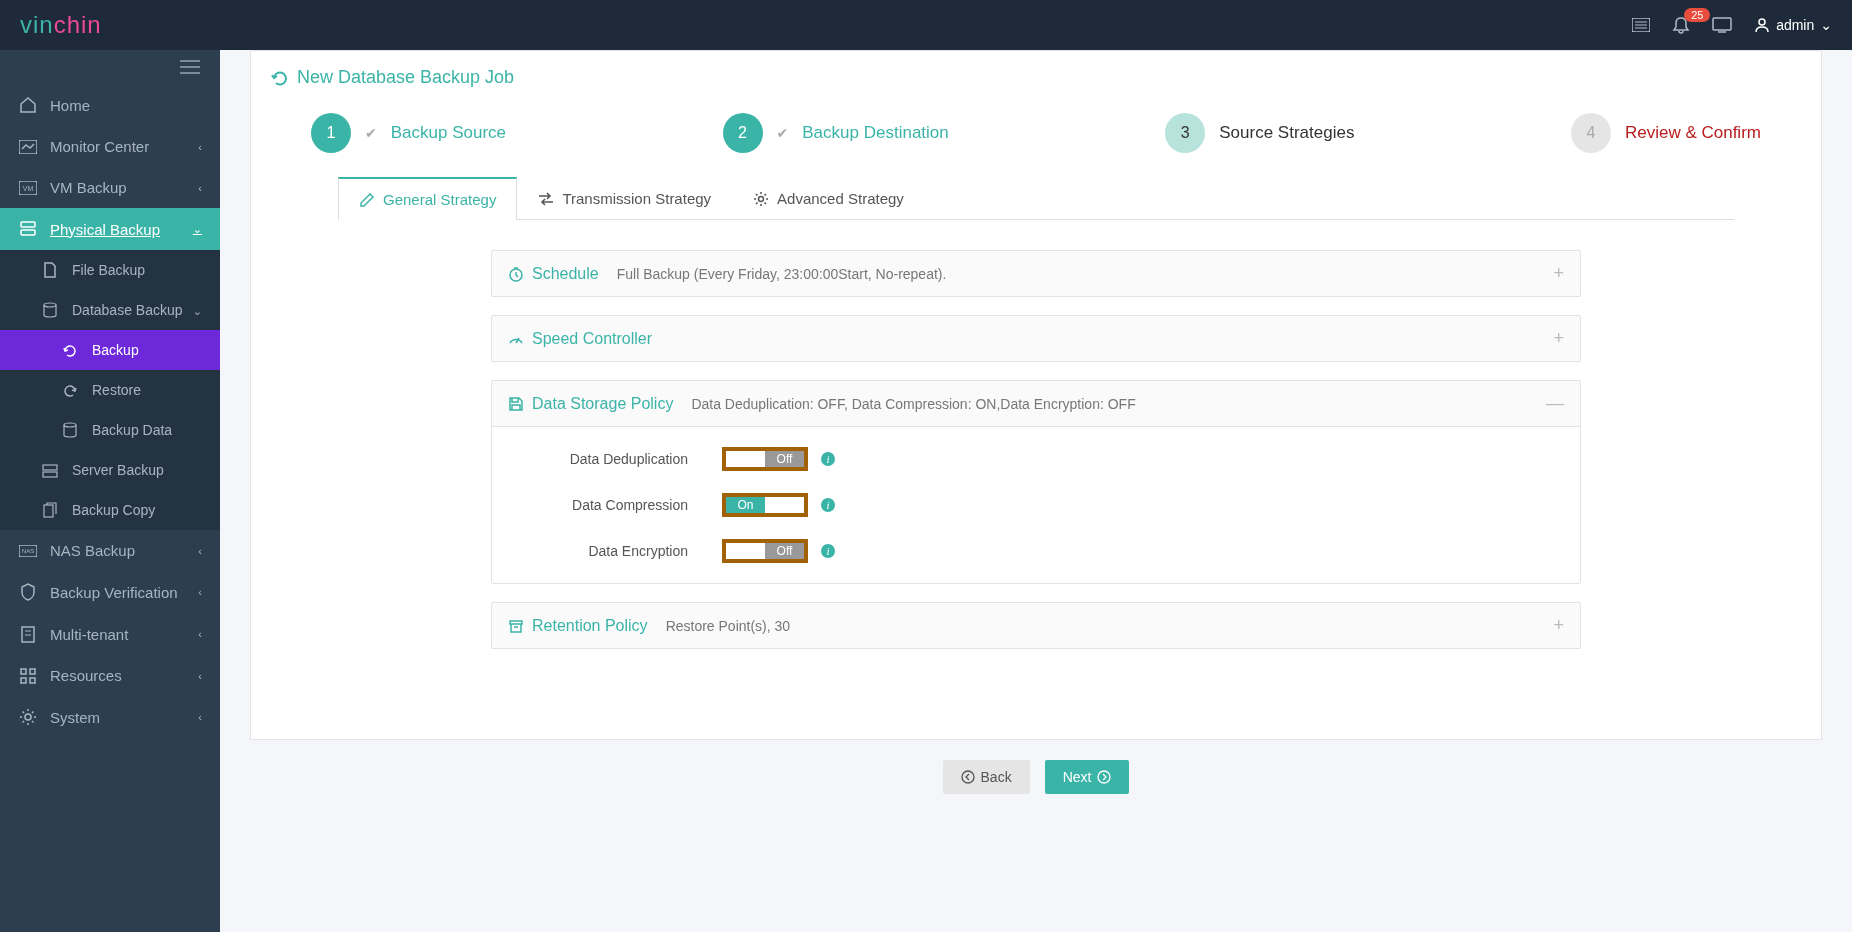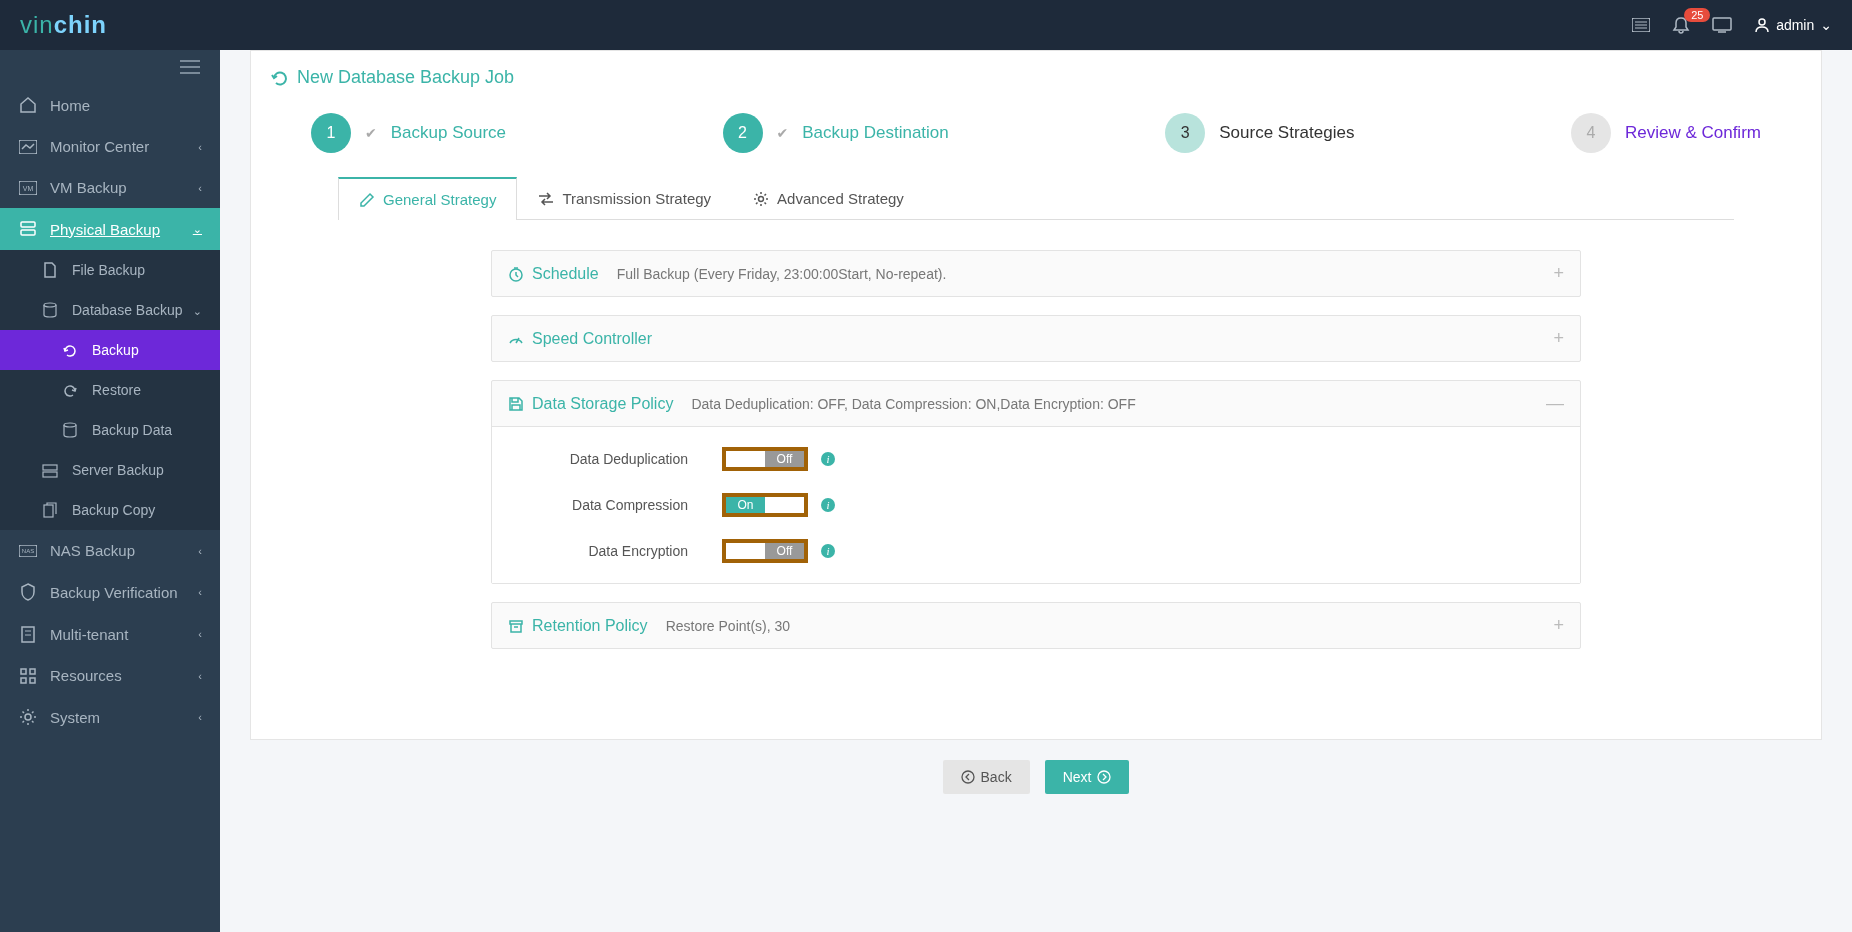--- a/index.html
+++ b/index.html
@@ -2,21 +2,21 @@
 <html><head>
 <meta charset="utf-8">
 <style>
 * { margin: 0; padding: 0; box-sizing: border-box; }
 body { font-family: -apple-system, BlinkMacSystemFont, "Segoe UI", Arial, sans-serif; background: #f4f6f9; font-size: 14px; color: #333; }
 
 
 .top-header { background: #1e2a3a; height: 50px; display: flex; align-items: center; padding: 0 20px; justify-content: space-between; }
 .logo { color: #fff; font-size: 24px; font-weight: 300; letter-spacing: 1px; }
 .logo .vin { color: #3bb4a8; font-weight: 400; }
-.logo .chin { color: #7dd3fc; font-weight: 700; }
+.logo .chin { color: #ec4899; font-weight: 400; }
 .header-right { display: flex; align-items: center; gap: 22px; color: #b0bac5; }
 .header-icon { color: #b0bac5; cursor: pointer; position: relative; }
 .badge { background: #e74c3c; color: #fff; border-radius: 10px; padding: 1px 7px; font-size: 11px; position: absolute; top: -8px; left: 12px; }
 .user-menu { color: #fff; cursor: pointer; display: flex; align-items: center; gap: 6px; }
 
 
 .sidebar { width: 220px; background: #2c3e50; position: fixed; top: 50px; bottom: 0; left: 0; overflow-y: auto; }
 .sidebar-toggle { display: flex; justify-content: flex-end; padding: 10px 20px; }
 .hamburger { width: 20px; height: 14px; display: flex; flex-direction: column; justify-content: space-between; cursor: pointer; }
 .hamburger span { height: 2px; background: #7a8a99; display: block; }
@@ -38,21 +38,21 @@
 
 .wizard { display: flex; justify-content: space-between; padding: 0 40px 24px; }
 .wizard-step { display: flex; align-items: center; gap: 14px; }
 .wizard-circle { width: 40px; height: 40px; border-radius: 50%; display: flex; align-items: center; justify-content: center; font-size: 16px; }
 .wizard-circle.done { background: #3bb4a8; color: #fff; }
 .wizard-circle.current { background: #b8e3dc; color: #333; }
 .wizard-circle.pending { background: #e5e5e5; color: #aaa; }
 .wizard-label { font-size: 17px; }
 .wizard-label.done { color: #3bb4a8; }
 .wizard-label.current { color: #333; }
-.wizard-label.pending { color: #6d28d9; text-align: right; }
+.wizard-label.pending { color: #b91c1c; text-align: right; }
 .wizard-check { color: #aaa; }
 
 
 .tabs { display: flex; border-bottom: 1px solid #ddd; margin: 0 67px; }
 .tab { padding: 12px 20px; cursor: pointer; display: flex; align-items: center; gap: 8px; font-size: 15px; color: #555; border: 1px solid transparent; border-bottom: none; }
 .tab.active { color: #3bb4a8; border-color: #ddd; border-top: 2px solid #3bb4a8; background: #fff; margin-bottom: -1px; }
 
 
 .accordion-wrap { margin: 30px 220px 0; }
 .accordion { border: 1px solid #e3e3e3; background: #fafafa; border-radius: 2px; margin-bottom: 18px; }

